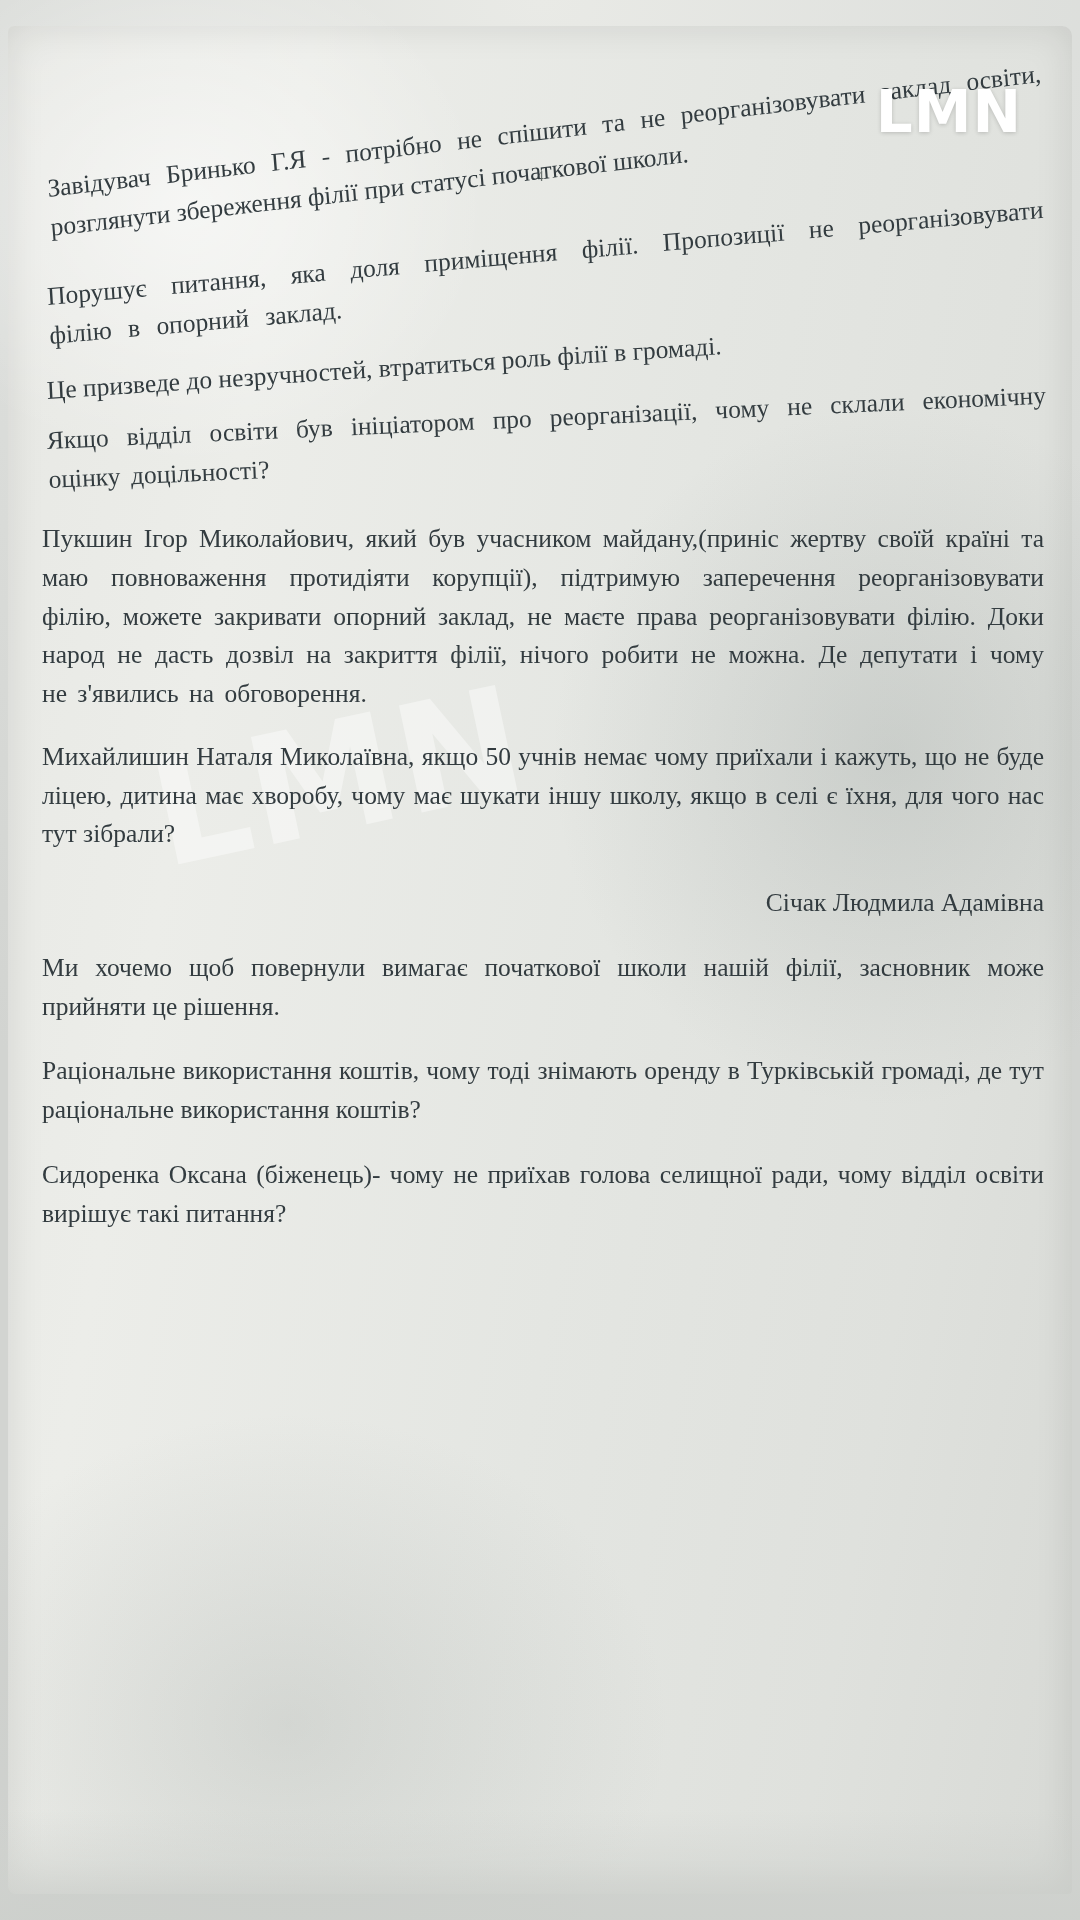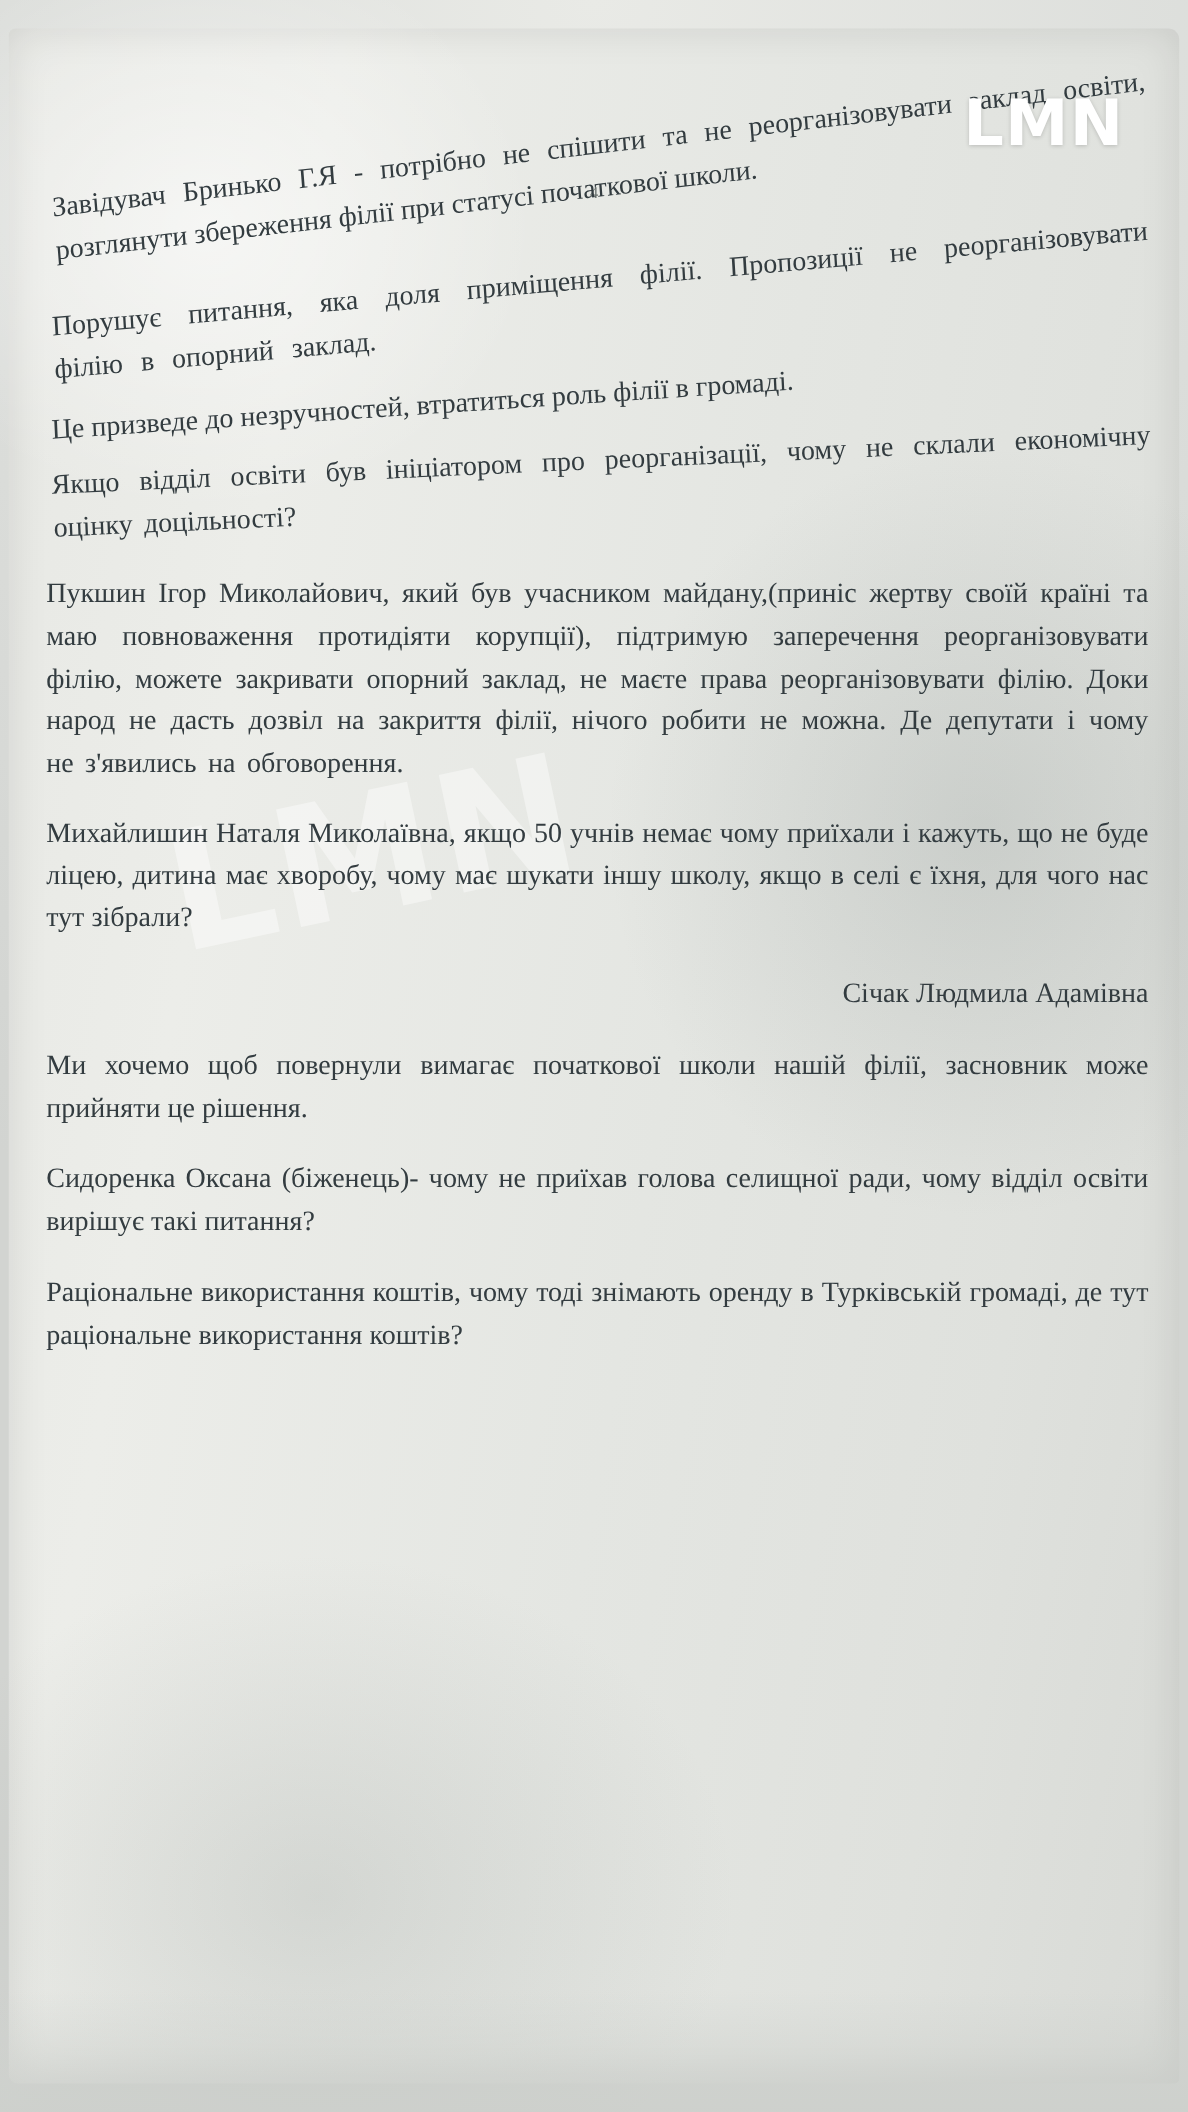--- a/index.html
+++ b/index.html
@@ -165,22 +165,22 @@
 
     <div class="blk b4 skew-block sk4">
       <p class="para spaced">Якщо відділ освіти був ініціатором про реорганізації, чому не склали економічну оцінку доцільності?</p>
     </div>
 
     <div class="flow">
       <p class="para spaced">Пукшин Ігор Миколайович, який був учасником майдану,(приніс жертву своїй країні та маю повноваження протидіяти корупції), підтримую заперечення реорганізовувати філію, можете закривати опорний заклад, не маєте права реорганізовувати філію. Доки народ не дасть дозвіл на закриття філії, нічого робити не можна. Де депутати і чому не з'явились на обговорення.</p>
       <p class="para" style="margin-top:24px">Михайлишин Наталя Миколаївна, якщо 50 учнів немає чому приїхали і кажуть, що не буде ліцею, дитина має хворобу, чому має шукати іншу школу, якщо в селі є їхня, для чого нас тут зібрали?</p>
       <p class="para" style="margin-top:30px;text-align:right">Січак Людмила Адамівна</p>
       <p class="para" style="margin-top:26px">Ми хочемо щоб повернули вимагає початкової школи нашій філії, засновник може прийняти це рішення.</p>
+      <p class="para" style="margin-top:26px">Раціональне використання коштів, чому тоді знімають оренду в Турківській громаді, де тут раціональне використання коштів?</p>
       <p class="para" style="margin-top:26px">Сидоренка Оксана (біженець)- чому не приїхав голова селищної ради, чому відділ освіти вирішує такі питання?</p>
-      <p class="para" style="margin-top:26px">Раціональне використання коштів, чому тоді знімають оренду в Турківській громаді, де тут раціональне використання коштів?</p>
     </div>
 
   </div>
 
   <div class="wm-logo">LMN</div>
 
   <div class="bottom-fade"></div>
 </div>
 
 </body></html>

